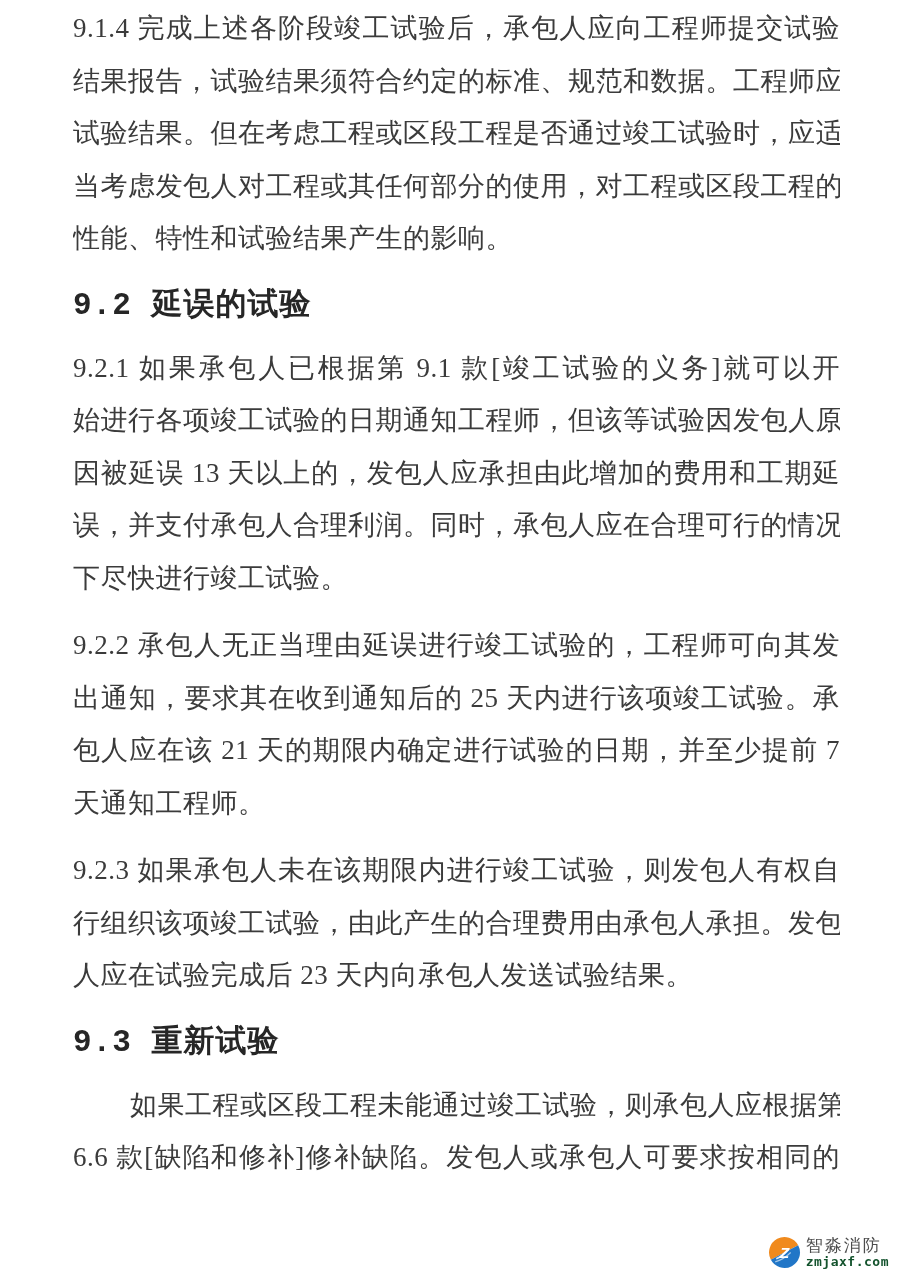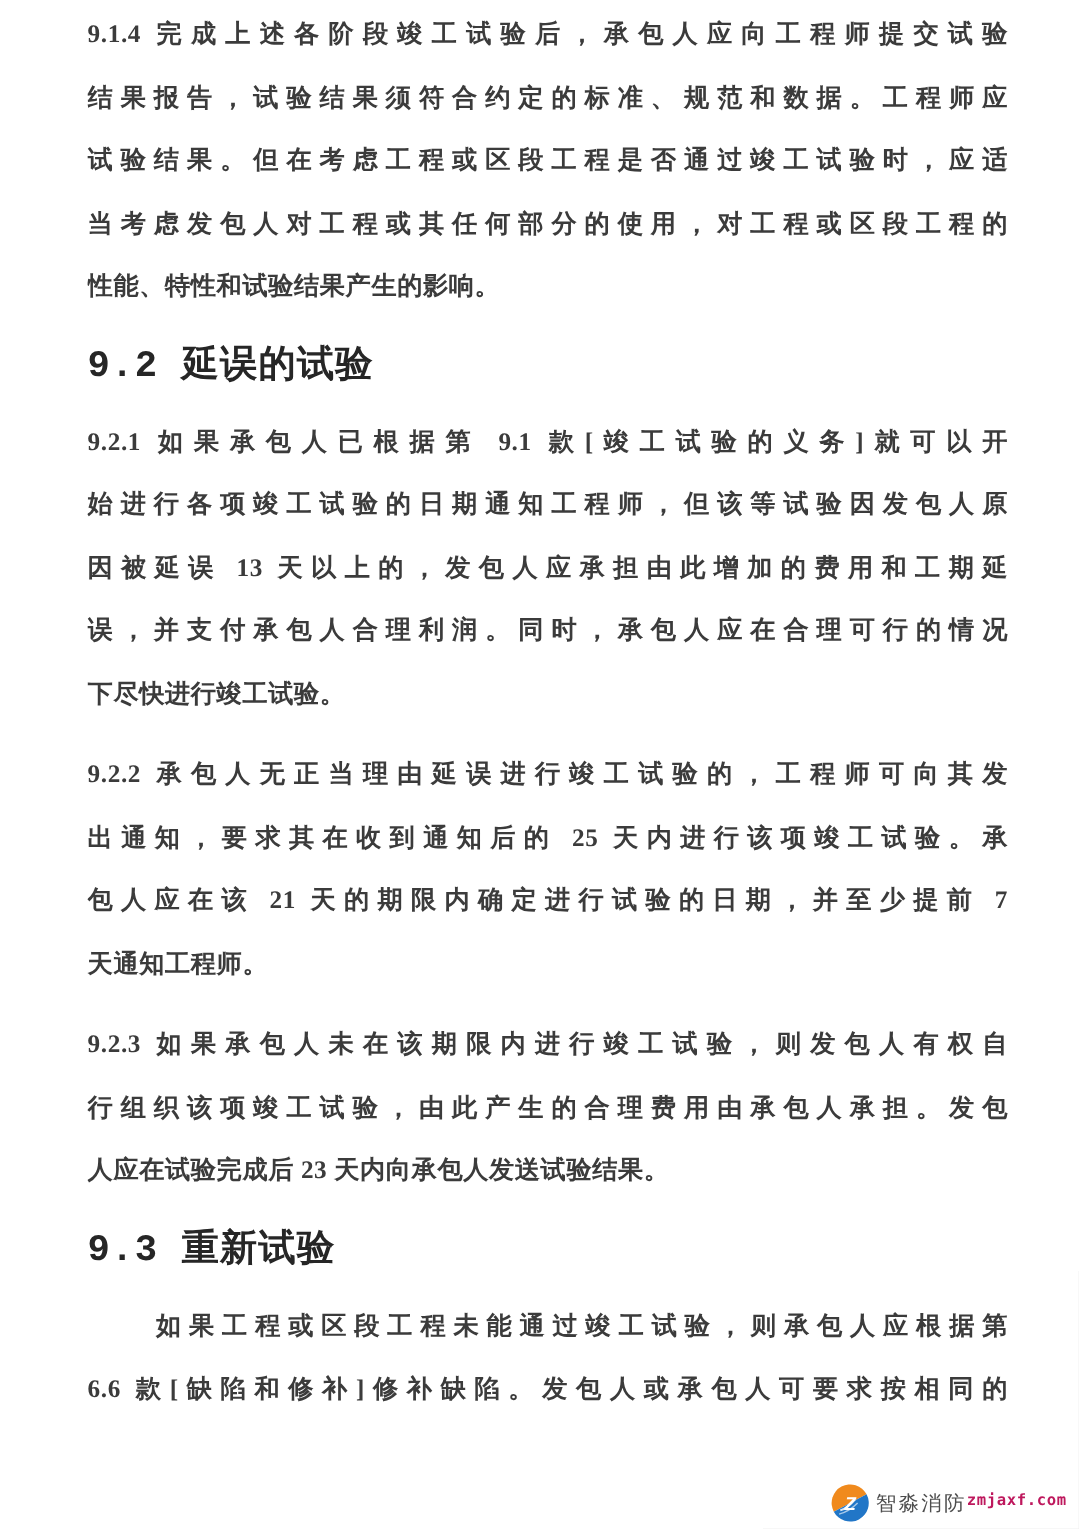--- a/index.html
+++ b/index.html
@@ -12,30 +12,29 @@
     overflow: hidden;
     font-family: "Liberation Serif", "DejaVu Serif", serif;
     color: #3b3b3b;
   }
   .doc {
     padding: 2px 59px 0 73px;
   }
   .para { margin: 0 0 15px 0; }
   .ln {
     display: block;
-    font-size: 21px;
+    font-size: 27px;
     line-height: 52.5px;
     height: 52.5px;
     text-align: justify;
     text-align-last: justify;
     text-justify: inter-character;
     white-space: nowrap;
     letter-spacing: 0.5px;
     overflow: hidden;
-    font-weight: bold;
   }
   .ln.short {
     text-align: left;
     text-align-last: left;
   }
   .ln.indent { text-indent: 57px; }
   .heading {
     font-family: Liberation Mono, monospace;
     font-weight: 700;
     color: #262626;
@@ -48,33 +47,33 @@
     position: absolute;
     right: 6px;
     bottom: 3px;
     display: flex;
     align-items: center;
     gap: 5px;
     background: #ffffff;
     padding: 2px 4px;
   }
   .wm-logo { width: 33px; height: 33px; display: block; }
-  .wm-text { display: flex; flex-direction: row; line-height: 1.05; justify-content: center; }
+  .wm-text { display: flex; flex-direction: column; line-height: 1.05; justify-content: center; }
   .wm-brand {
     font-family: "Liberation Sans", "DejaVu Sans", sans-serif;
     font-size: 17px;
     font-weight: 500;
     color: #4d4d4d;
     letter-spacing: 2px;
   }
   .wm-url {
     font-family: "DejaVu Sans Mono", "Liberation Mono", monospace;
     font-size: 13px;
     font-weight: 700;
-    color: #be185d;
+    color: #14532d;
     letter-spacing: 0.5px;
   }
 </style>
 </head>
 <body>
 
 <div class="page">
   <div class="doc">
 
     <div class="para">

